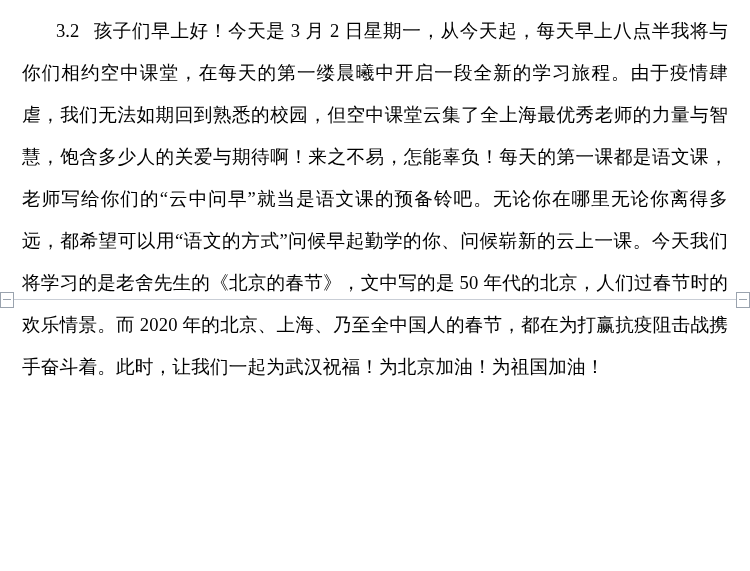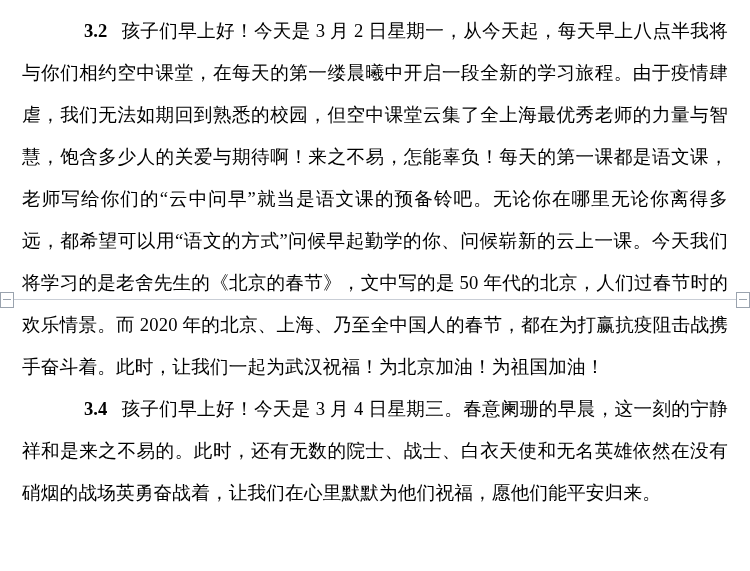--- a/index.html
+++ b/index.html
@@ -26,23 +26,22 @@
     line-height: 42px;
     text-align: justify;
     text-justify: inter-ideograph;
     letter-spacing: 0.2px;
     margin: 0;
   }
   .para + .para {
     margin-top: 0;
   }
   .lead {
-    font-weight: bold;
+    font-weight: normal;
     letter-spacing: 0;
-    margin-left: 28px;
   }
   .indent {
     display: inline-block;
     width: 34px;
   }
   .gap {
     display: inline-block;
     width: 14px;
   }
   
@@ -77,21 +76,18 @@
 </style>
 </head>
 <body>
 
 <div class="page">
 
   <p class="para">
     <span class="indent"></span><span class="lead">3.2</span><span class="gap"></span><span>孩子们早上好！今天是 3 月 2 日星期一，从今天起，每天早上八点半我将与你们相约空中课堂，在每天的第一缕晨曦中开启一段全新的学习旅程。由于疫情肆虐，我们无法如期回到熟悉的校园，但空中课堂云集了全上海最优秀老师的力量与智慧，饱含多少人的关爱与期待啊！来之不易，怎能辜负！每天的第一课都是语文课，老师写给你们的“云中问早”就当是语文课的预备铃吧。无论你在哪里无论你离得多远，都希望可以用“语文的方式”问候早起勤学的你、问候崭新的云上一课。今天我们将学习的是老舍先生的《北京的春节》，文中写的是 50 年代的北京，人们过春节时的欢乐情景。而 2020 年的北京、上海、乃至全中国人的春节，都在为打赢抗疫阻击战携手奋斗着。此时，让我们一起为武汉祝福！为北京加油！为祖国加油！</span>
   </p>
 
-  <p class="para">
-    <span class="indent"></span><span class="lead">3.4</span><span class="gap"></span><span>孩子们早上好！今天是 3 月 4 日星期三。春意阑珊的早晨，这一刻的宁静祥和是来之不易的。此时，还有无数的院士、战士、白衣天使和无名英雄依然在没有硝烟的战场英勇奋战着，让我们在心里默默为他们祝福，愿他们能平安归来。</span>
-  </p>
 
   <div class="rule"></div>
   <div class="brk brk-left"></div>
   <div class="brk brk-right"></div>
 
 </div>
 
 </body></html>

